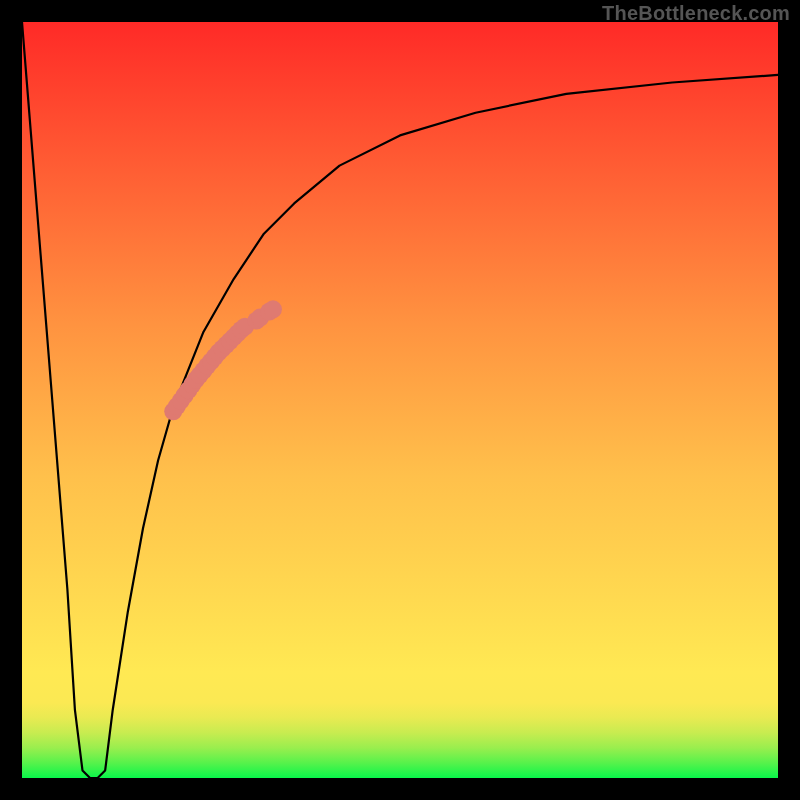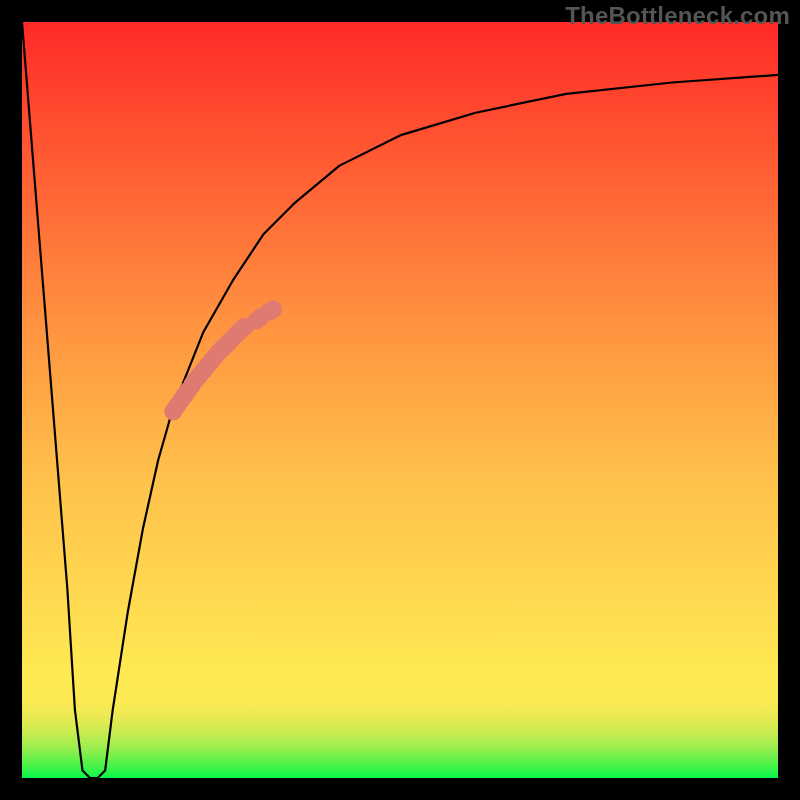--- a/index.html
+++ b/index.html
@@ -26,21 +26,21 @@
     top: 22px;
     width: 756px;
     height: 756px;
     overflow: hidden;
   }
   .attribution {
     position: absolute;
     top: 2px;
     right: 10px;
     color: #555;
-    font-size: 24px;
+    font-size: 20px;
     font-weight: 600;
     letter-spacing: 0.2px;
     font-family: Arial, Helvetica, sans-serif;
   }
   svg { display: block; }
 </style>
 </head>
 <body>
 
 <div class="frame"></div>

